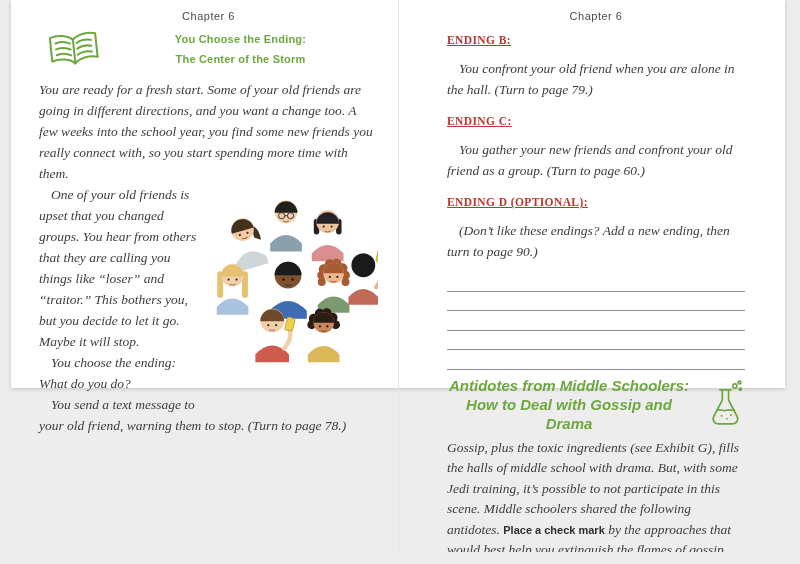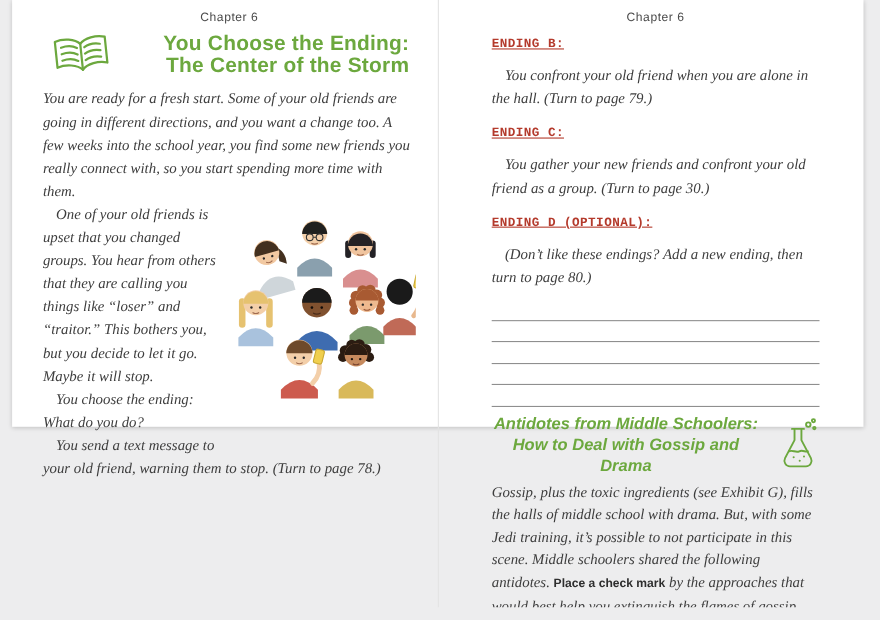--- a/index.html
+++ b/index.html
@@ -22,37 +22,37 @@
   .chapter {
     text-align:center;
     font-family:"Liberation Sans", sans-serif;
     font-size:11px; color:#4a4a4a; letter-spacing:.5px;
     margin-bottom:8px;
   }
 
   .title-row { display:flex; align-items:center; gap:8px; margin:2px 6px 10px 8px; }
   .book-icon { width:54px; height:38px; flex:0 0 auto; }
   .green-title {
-    flex:1; text-align:right;
+    flex:1; text-align:center;
     color:var(--green,#6ca83e);
     font-family:"Liberation Sans", sans-serif;
-    font-weight:bold; font-size:19px; line-height:19.5px; letter-spacing:.2px;
+    font-weight:bold; font-size:11px; line-height:19.5px; letter-spacing:.2px;
   }
 
   .body {
     font-style:italic; font-size:13.5px; line-height:21px; color:var(--text,#3d3d3d);
   }
   .body p { text-indent:12px; }
   .body p.first { text-indent:0; }
 
   .illo { float:right; width:172px; height:210px; margin:2px 0 2px 4px; }
   .illo svg { width:100%; height:100%; }
 
   .ending-label {
-    font-family:Liberation Mono, monospace; font-style:normal;
+    font-family:Liberation Serif, serif; font-style:normal;
     font-weight:bold; font-size:11.5px; letter-spacing:.4px;
     color:var(--red,#b43a2c); text-decoration:underline;
     margin:11px 0 7px;
   }
   .page.right .ending-label.firstlab { margin-top:5px; }
 
   .write-lines { margin-top:10px; }
   .write-line { height:19.5px; border-bottom:1px solid #8f8f8f; }
 
   .antidotes-head { display:flex; align-items:center; gap:18px; margin-top:6px; }
@@ -208,24 +208,24 @@
   </div>
 
   <div class="page right">
     <div class="chapter">Chapter 6</div>
 
     <div class="body">
       <div class="ending-label firstlab">ENDING B:</div>
       <p>You confront your old friend when you are alone in the hall. (Turn to page 79.)</p>
 
       <div class="ending-label">ENDING C:</div>
-      <p>You gather your new friends and confront your old friend as a group. (Turn to page 30.)</p>
+      <p>You gather your new friends and confront your old friend as a group. (Turn to page 60.)</p>
 
       <div class="ending-label">ENDING D (OPTIONAL):</div>
-      <p>(Don’t like these endings? Add a new ending, then turn to page 80.)</p>
+      <p>(Don’t like these endings? Add a new ending, then turn to page 90.)</p>
 
       <div class="write-lines">
           <div class="write-line"></div>
           <div class="write-line"></div>
           <div class="write-line"></div>
           <div class="write-line"></div>
           <div class="write-line"></div>
         </div>
 
       <div class="antidotes-head">

